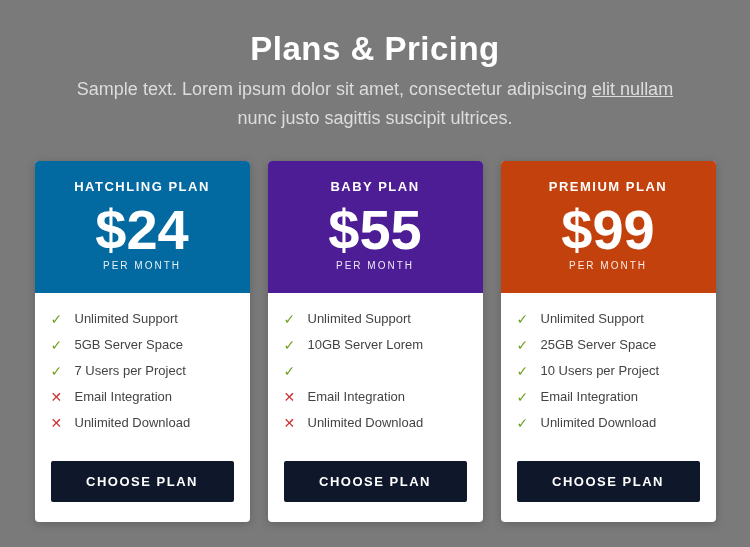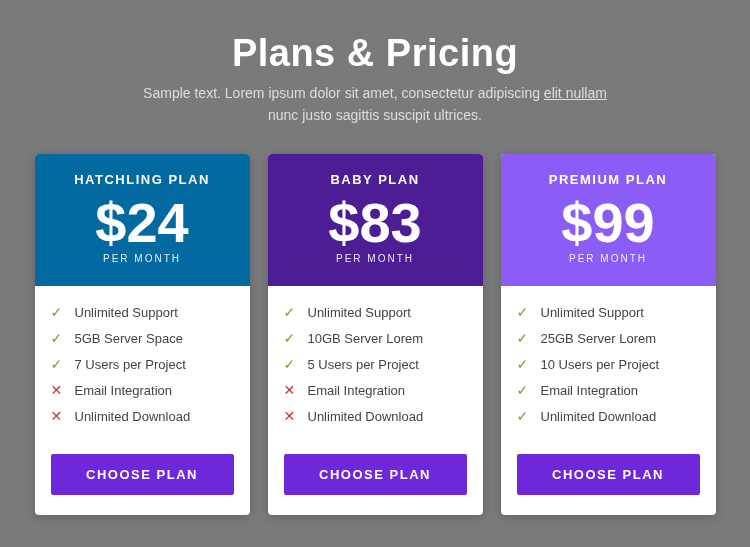--- a/index.html
+++ b/index.html
@@ -11,28 +11,28 @@
       align-items: center;
       min-height: 547px;
       width: 750px;
     }
     .page-wrapper {
       width: 750px;
       padding: 30px 20px;
       text-align: center;
     }
     .page-title {
-      font-size: 38px;
+      font-size: 33px;
       font-weight: 800;
       color: #fff;
       margin-bottom: 7px;
       letter-spacing: 0.5px;
     }
     .page-subtitle {
-      font-size: 14px;
+      font-size: 18px;
       color: #ddd;
       line-height: 1.6;
       margin-bottom: 28px;
     }
     .page-subtitle a {
       color: #ddd;
       text-decoration: underline;
     }
     .plans-container {
       display: flex;
@@ -47,21 +47,21 @@
       overflow: hidden;
       box-shadow: 0 2px 10px rgba(0,0,0,0.2);
     }
     .plan-header {
       padding: 18px 16px 22px;
       color: #fff;
       text-align: center;
     }
     .plan-header.hatchling { background-color: #0369a1; }
     .plan-header.baby { background-color: #4c1d95; }
-    .plan-header.premium { background-color: #8b5cf6; }
+    .plan-header.premium { background-color: #c2410c; }
     .plan-name {
       font-size: 13px;
       font-weight: 700;
       letter-spacing: 1.5px;
       text-transform: uppercase;
       margin-bottom: 8px;
     }
     .plan-price {
       font-size: 56px;
       font-weight: 800;
@@ -93,21 +93,21 @@
       flex-shrink: 0;
       font-size: 14px;
     }
     .check-icon.yes { color: #6ea020; }
     .check-icon.no { color: #cc3333; }
     .plan-footer {
       padding: 14px 16px 20px;
       text-align: center;
     }
     .choose-btn {
-      background-color: #6d28d9;
+      background-color: #0f172a;
       color: #fff;
       border: none;
       padding: 13px 28px;
       font-size: 13px;
       font-weight: 700;
       letter-spacing: 1.5px;
       text-transform: uppercase;
       cursor: pointer;
       width: 100%;
       border-radius: 2px;
@@ -151,35 +151,34 @@
           <div class="feature-item">
       <span class="check-icon no">✕</span>
       <span>Unlimited Download</span>
     </div>
         </div>
         <div class="plan-footer"><button class="choose-btn">CHOOSE PLAN</button></div>
       </div>
       <div class="plan-card">
         <div class="plan-header baby">
     <div class="plan-name">BABY PLAN</div>
-    <div class="plan-price">$83</div>
+    <div class="plan-price">$55</div>
     <div class="plan-period">PER MONTH</div>
   </div>
         <div class="plan-features">
           <div class="feature-item">
       <span class="check-icon yes">✓</span>
       <span>Unlimited Support</span>
     </div>
           <div class="feature-item">
       <span class="check-icon yes">✓</span>
       <span>10GB Server Lorem</span>
     </div>
           <div class="feature-item">
       <span class="check-icon yes">✓</span>
-      <span>5 Users per Project</span>
     </div>
           <div class="feature-item">
       <span class="check-icon no">✕</span>
       <span>Email Integration</span>
     </div>
           <div class="feature-item">
       <span class="check-icon no">✕</span>
       <span>Unlimited Download</span>
     </div>
         </div>
@@ -191,21 +190,21 @@
     <div class="plan-price">$99</div>
     <div class="plan-period">PER MONTH</div>
   </div>
         <div class="plan-features">
           <div class="feature-item">
       <span class="check-icon yes">✓</span>
       <span>Unlimited Support</span>
     </div>
           <div class="feature-item">
       <span class="check-icon yes">✓</span>
-      <span>25GB Server Lorem</span>
+      <span>25GB Server Space</span>
     </div>
           <div class="feature-item">
       <span class="check-icon yes">✓</span>
       <span>10 Users per Project</span>
     </div>
           <div class="feature-item">
       <span class="check-icon yes">✓</span>
       <span>Email Integration</span>
     </div>
           <div class="feature-item">

